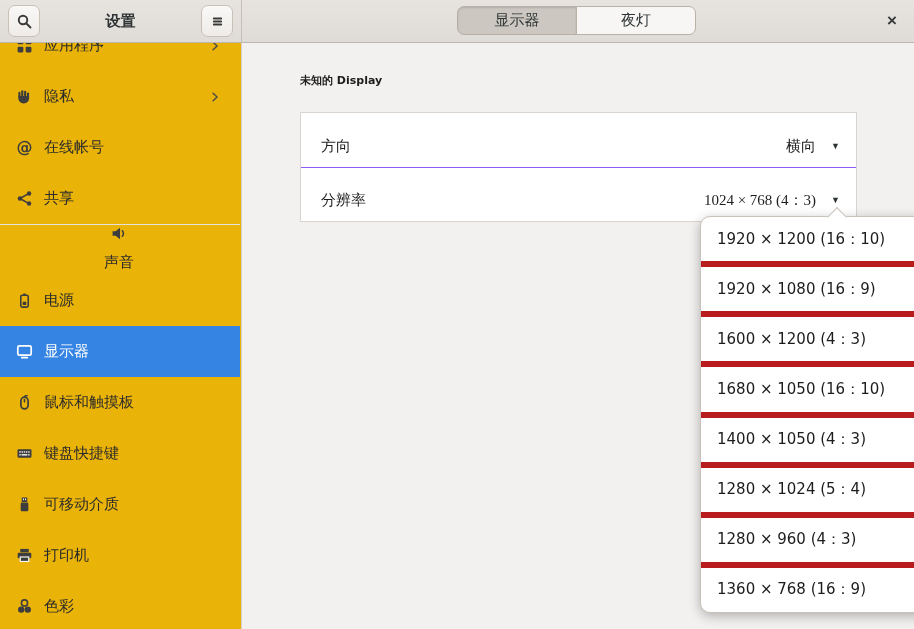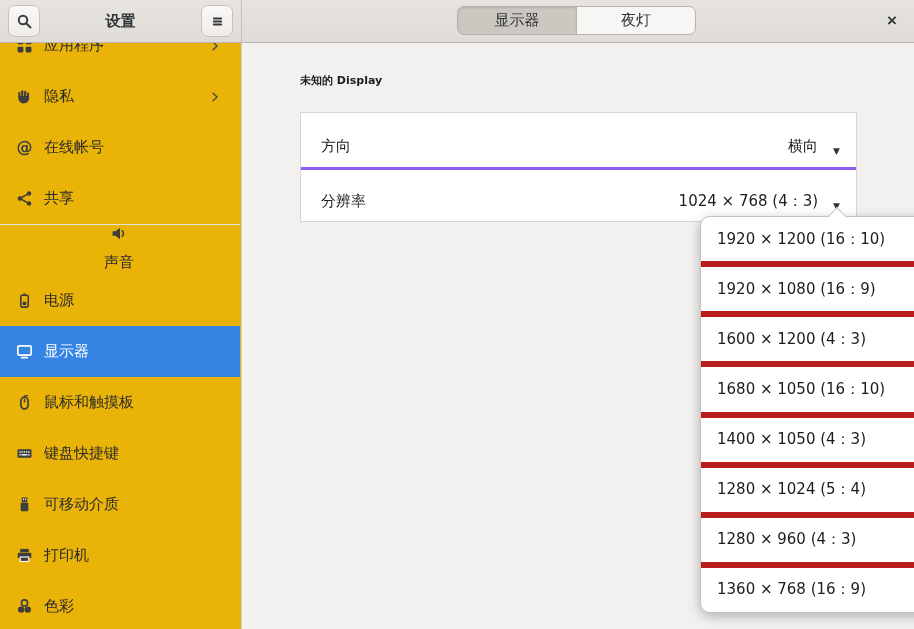--- a/index.html
+++ b/index.html
@@ -54,24 +54,24 @@
   .side-item .s-chevron{width:14px;height:14px;color:#4a4a4a;flex:none;}
   .side-item .s-chevron svg{width:14px;height:14px;display:block;}
   .side-item.selected .s-label{color:#ffffff;}
   .side-item.selected .s-icon{color:#ffffff;}
 
   
   .main-heading{position:absolute;left:300px;top:30px;font-size:11px;font-weight:bold;color:#1d1d1d;}
   .card{position:absolute;left:300px;top:69px;width:557px;background:#ffffff;
         border:1px solid #d9d4cf;box-sizing:border-box;}
   .crow{height:54px;display:flex;align-items:center;
-        padding:12px 16px 0 20px;box-sizing:border-box;}
-  .crow + .crow{border-top:3px solid #8b5cf6;}
+        padding:12px 16px 0 20px;box-sizing:border-box;font-family:Liberation Serif, serif;}
+  .crow + .crow{border-top:1px solid #8b5cf6;}
   .crow .rlabel{flex:1;font-size:15px;color:#1e1e1e;}
-  .rvalue{display:flex;align-items:flex-end;gap:15px;background:none;border:none;
+  .rvalue{display:flex;align-items:center;gap:15px;background:none;border:none;
           font-size:15px;color:#1e1e1e;font-family:inherit;cursor:pointer;padding:0;}
   .dd-arrow{font-size:9px;color:#2e3436;line-height:1;}
 
   
   .popover{position:absolute;left:700px;top:173px;width:243px;height:397px;
            background:#ffffff;border:1px solid #c9c2ba;border-radius:10px;
            box-shadow:0 3px 12px rgba(0,0,0,.28);box-sizing:border-box;z-index:6;}
   .pop-tail{position:absolute;top:-7px;left:129px;width:13px;height:13px;background:#ffffff;
             border-left:1px solid #c9c2ba;border-top:1px solid #c9c2ba;transform:rotate(45deg);}
   .opts{position:absolute;left:0;top:0;right:0;bottom:0;border-radius:9px;overflow:hidden;

